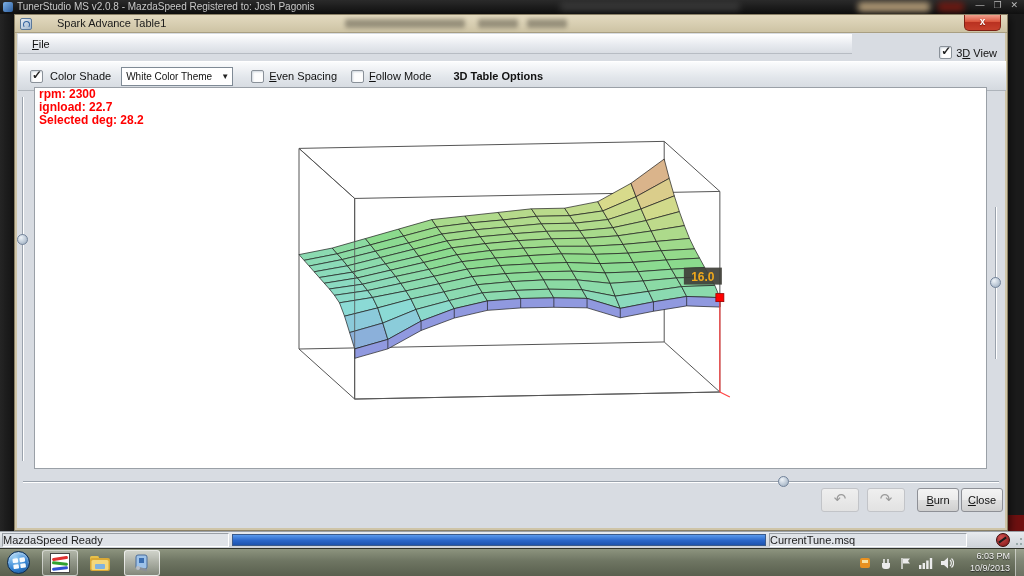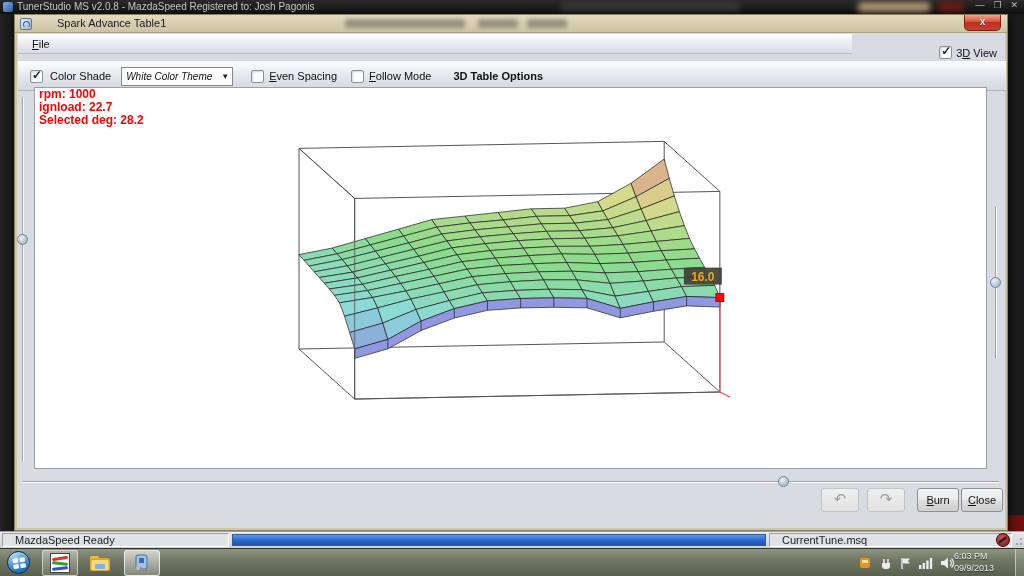--- a/index.html
+++ b/index.html
@@ -53,21 +53,21 @@
     border-top:1px solid #fff; border-bottom:1px solid #aeb4bb;
     display:flex; align-items:center; font-size:11px; color:#111; }
 
   .cb { position:relative; display:inline-block; width:13px; height:13px; background:#fdfdfd;
     border:1px solid #8a9199; border-radius:2px; box-shadow:inset 1px 1px 2px #cfd6dd; cursor:pointer; flex:none;}
   .cb .tick { display:none; position:absolute; left:1px; top:-3px; font-size:12px; font-weight:bold; color:#222; }
   .cb.checked .tick { display:block; }
 
   .combo { position:relative; margin-left:10px; width:112px; height:19px; background:#fff;
     border:1px solid #7f8a95; font-size:10px; line-height:17px; padding-left:4px; cursor:pointer;
-    white-space:nowrap;font-style:italic; }
+    white-space:nowrap; }
   .combo .arrow { position:absolute; right:3px; top:0px; font-size:8px; color:#222; }
 
   .tb-item { display:flex; align-items:center; gap:5px; }
   .lbl-colorshade { margin-left:7px; }
 
   
   .plot-white { position:absolute; left:19px; top:72px; width:953px; height:382px;
     background:#fff; border:1px solid #9aa0a7; }
   .info-red { position:absolute; left:24px; top:73px; font-size:12px; font-weight:bold;
     color:#f00; line-height:13px; white-space:pre; }
@@ -91,21 +91,21 @@
     font-size:11px; color:#111; text-align:center; line-height:22px; cursor:pointer; }
   .w7btn.dis { border-color:#c2c4c8; color:#9b9b9b;
     background:linear-gradient(#efefef,#e2e2e2); cursor:default; }
   .arrow-glyph { font-size:15px; color:#9b9b9b; line-height:20px; }
 
   
   .statusbar { position:absolute; left:0; top:531px; width:1024px; height:17px;
     background:linear-gradient(#e7eaee,#cdd2d8); border-top:1px solid #9aa0a6; font-size:11px; color:#222; }
   .spanel { position:absolute; top:1px; height:14px; border:1px solid #9aa0a6;
     border-bottom-color:#fff; border-right-color:#fff; background:#dfe3e8;
-    line-height:12px; padding-left:12px; overflow:hidden; }
+    line-height:12px; padding-left:0; overflow:hidden; }
   .progress { position:absolute; left:232px; top:2px; width:534px; height:12px;
     background:linear-gradient(#5a9aec,#2a66c8 55%,#1d53ad); border:1px solid #3a5a8a; }
   .conn-ico { position:absolute; left:996px; top:1px; width:14px; height:14px; border-radius:50%;
     background:radial-gradient(circle at 35% 30%,#d05050,#7e1414); border:1px solid #3a0808;}
   .conn-ico::after { content:""; position:absolute; left:1px; top:5px; width:9px; height:2px;
     background:#1a1a1a; transform:rotate(-35deg); }
   .grip { position:absolute; right:1px; top:5px; width:10px; height:10px;
     background:
      radial-gradient(circle at 8px 2px,#9aa 1px,transparent 1.4px),
      radial-gradient(circle at 8px 7px,#9aa 1px,transparent 1.4px),
@@ -119,21 +119,21 @@
     border:1px solid #0d2c50; box-shadow:inset 0 2px 3px rgba(255,255,255,.55); cursor:pointer; }
   .taskbtn { position:absolute; top:1px; width:36px; height:26px; border-radius:3px;
     display:flex; align-items:center; justify-content:center; cursor:pointer; }
   .taskbtn.active { background:linear-gradient(rgba(255,255,255,.35),rgba(255,255,255,.12));
     border:1px solid rgba(255,255,255,.55); }
   .taskbtn.hl { background:linear-gradient(rgba(255,255,255,.6),rgba(255,255,255,.25));
     border:1px solid rgba(255,255,255,.7); }
   .ts-ico { width:20px; height:20px; background:#fff; border:1px solid #444; position:relative; overflow:hidden;}
   .ts-ico i { position:absolute; left:1px; width:16px; height:3px; border-radius:2px; }
   .tray { position:absolute; right:70px; top:0; height:28px; display:flex; align-items:center; gap:7px; }
-  .clock { position:absolute; right:14px; top:1px; width:56px; text-align:left;
+  .clock { position:absolute; right:14px; top:1px; width:56px; text-align:right;
     color:#f2f2f2; font-size:9px; line-height:12px; text-shadow:0 1px 1px #222; cursor:default;}
   .showdesk { position:absolute; right:0; top:0; width:9px; height:28px;
     border-left:1px solid rgba(255,255,255,.5); background:rgba(255,255,255,.12); cursor:pointer;}
   .trayglyph { display:block; }
 </style>
 </head>
 <body>
 
 <div class="screen">
 
@@ -345,21 +345,21 @@
         <line x1="718.86" y1="296.61" x2="718.86" y2="306.04999999999995" stroke="#1e1e1e" stroke-width="0.7" stroke-opacity="1"></line>
         <line x1="353.65999999999997" y1="197.45" x2="353.65999999999997" y2="398.05" stroke="#555555" stroke-width="1" stroke-opacity="0.8"></line>
         <line x1="298" y1="147.39999999999998" x2="353.65999999999997" y2="197.45" stroke="#555555" stroke-width="1" stroke-opacity="0.8"></line>
         <line x1="353.65999999999997" y1="398.05" x2="718.86" y2="391.01" stroke="#555555" stroke-width="1" stroke-opacity="0.9"></line>
         <line x1="718.86" y1="299.61" x2="718.86" y2="391.01" stroke="#ff4444" stroke-width="1.2" stroke-opacity="1"></line>
         <line x1="718.86" y1="391.01" x2="728.86" y2="396.01" stroke="#ff4444" stroke-width="1.2" stroke-opacity="1"></line>
         <rect x="714.86" y="292.61" width="8" height="8" fill="#ff0000" stroke="#900" stroke-width="0.8"></rect>
         <rect x="682.86" y="266.61" width="38" height="17" fill="#3f3f38" fill-opacity="0.92"></rect>
         <text x="701.86" y="279.61" fill="#f0a81c" font-size="12px" font-weight="bold" text-anchor="middle" font-family="&quot;Liberation Sans&quot;,sans-serif">16.0</text>
       </svg>
-    <div class="info-red"><span>rpm: 1000</span>
+    <div class="info-red"><span>rpm: 2300</span>
 <span>ignload: 22.7</span>
 <span>Selected deg: 28.2</span></div>
 
     <div class="vslider" style="left:2px; top:82px; height:364px;">
       <div class="track"></div>
       <div class="sthumb" style="left:0px; top:137px;"></div>
     </div>
     <div class="vslider" style="left:975px; top:192px; height:152px;">
       <div class="track"></div>
       <div class="sthumb" style="left:0px; top:70px;"></div>
@@ -373,21 +373,21 @@
       <div class="w7btn dis" style="left:806px; width:38px;"><span class="arrow-glyph">↶</span></div>
       <div class="w7btn dis" style="left:852px; width:38px;"><span class="arrow-glyph">↷</span></div>
       <div class="w7btn" style="left:902px; width:42px;"><u>B</u>urn</div>
       <div class="w7btn" style="left:946px; width:42px;"><u>C</u>lose</div>
     </div>
   </div>
 
   <div class="statusbar">
     <div class="spanel" style="left:2px; width:227px;">MazdaSpeed Ready</div>
     <div class="progress"></div>
-    <div class="spanel" style="left:769px; width:243px;">CurrentTune.msq</div>
+    <div class="spanel" style="left:769px; width:198px;">CurrentTune.msq</div>
     <div class="conn-ico"></div>
     <div class="grip"></div>
   </div>
 
   <div class="taskbar">
     <div class="orb">
       <svg width="23" height="23" viewBox="0 0 23 23">
         <g fill="#fff" opacity=".95" transform="rotate(-8 11 11)">
           <rect x="5" y="6" width="5.4" height="4.4" rx="1"></rect>
             <rect x="12" y="6" width="5.4" height="4.4" rx="1"></rect>
@@ -440,17 +440,17 @@
           <rect x="10.8" y="1" width="2.4" height="11" fill="#ececec"></rect>
       </svg>
       <svg class="trayglyph" width="14" height="12" viewBox="0 0 14 12">
         <path d="M1 4 h3 l4 -3.4 v10.8 L4 8 H1 z" fill="#ececec"></path>
         <path d="M10 3 a4 4 0 0 1 0 6 M11.5 1.5 a6 6 0 0 1 0 9" stroke="#ececec" stroke-width="1.2" fill="none"></path>
       </svg>
     </div>
 
     <div class="clock">
       <div>6:03 PM</div>
-      <div>09/9/2013</div>
+      <div>10/9/2013</div>
     </div>
     <div class="showdesk"></div>
   </div>
 </div>
 
 </body></html>

